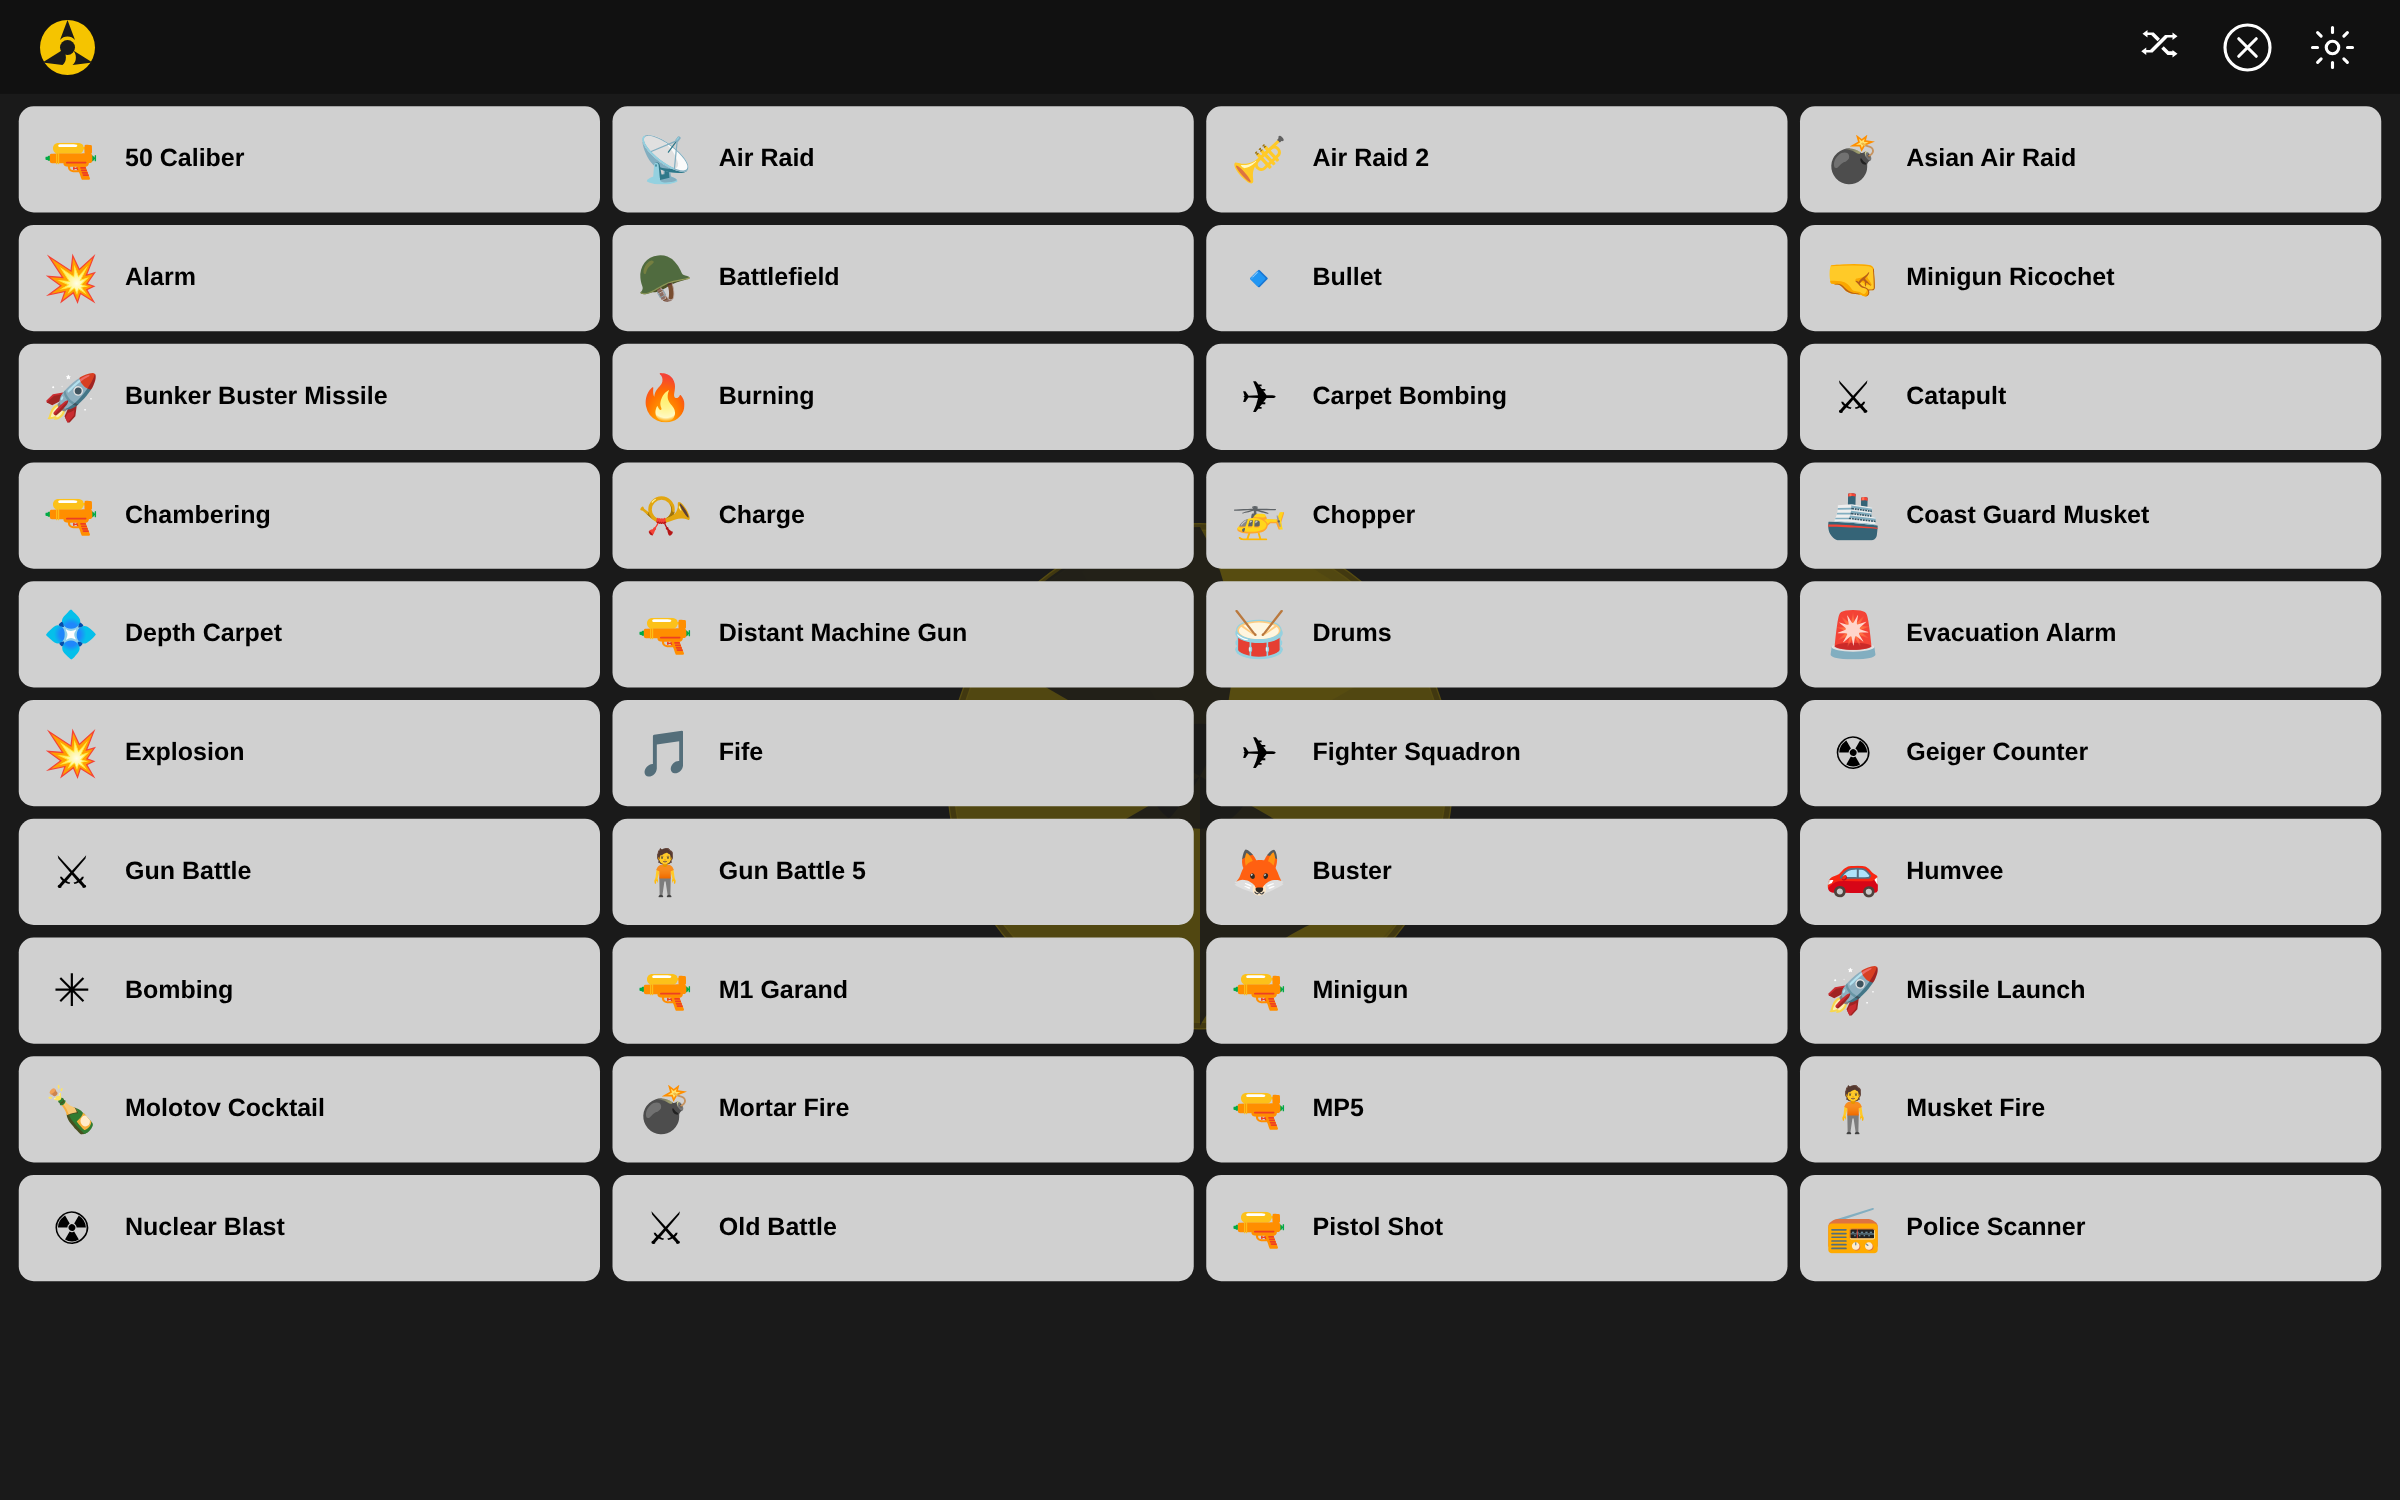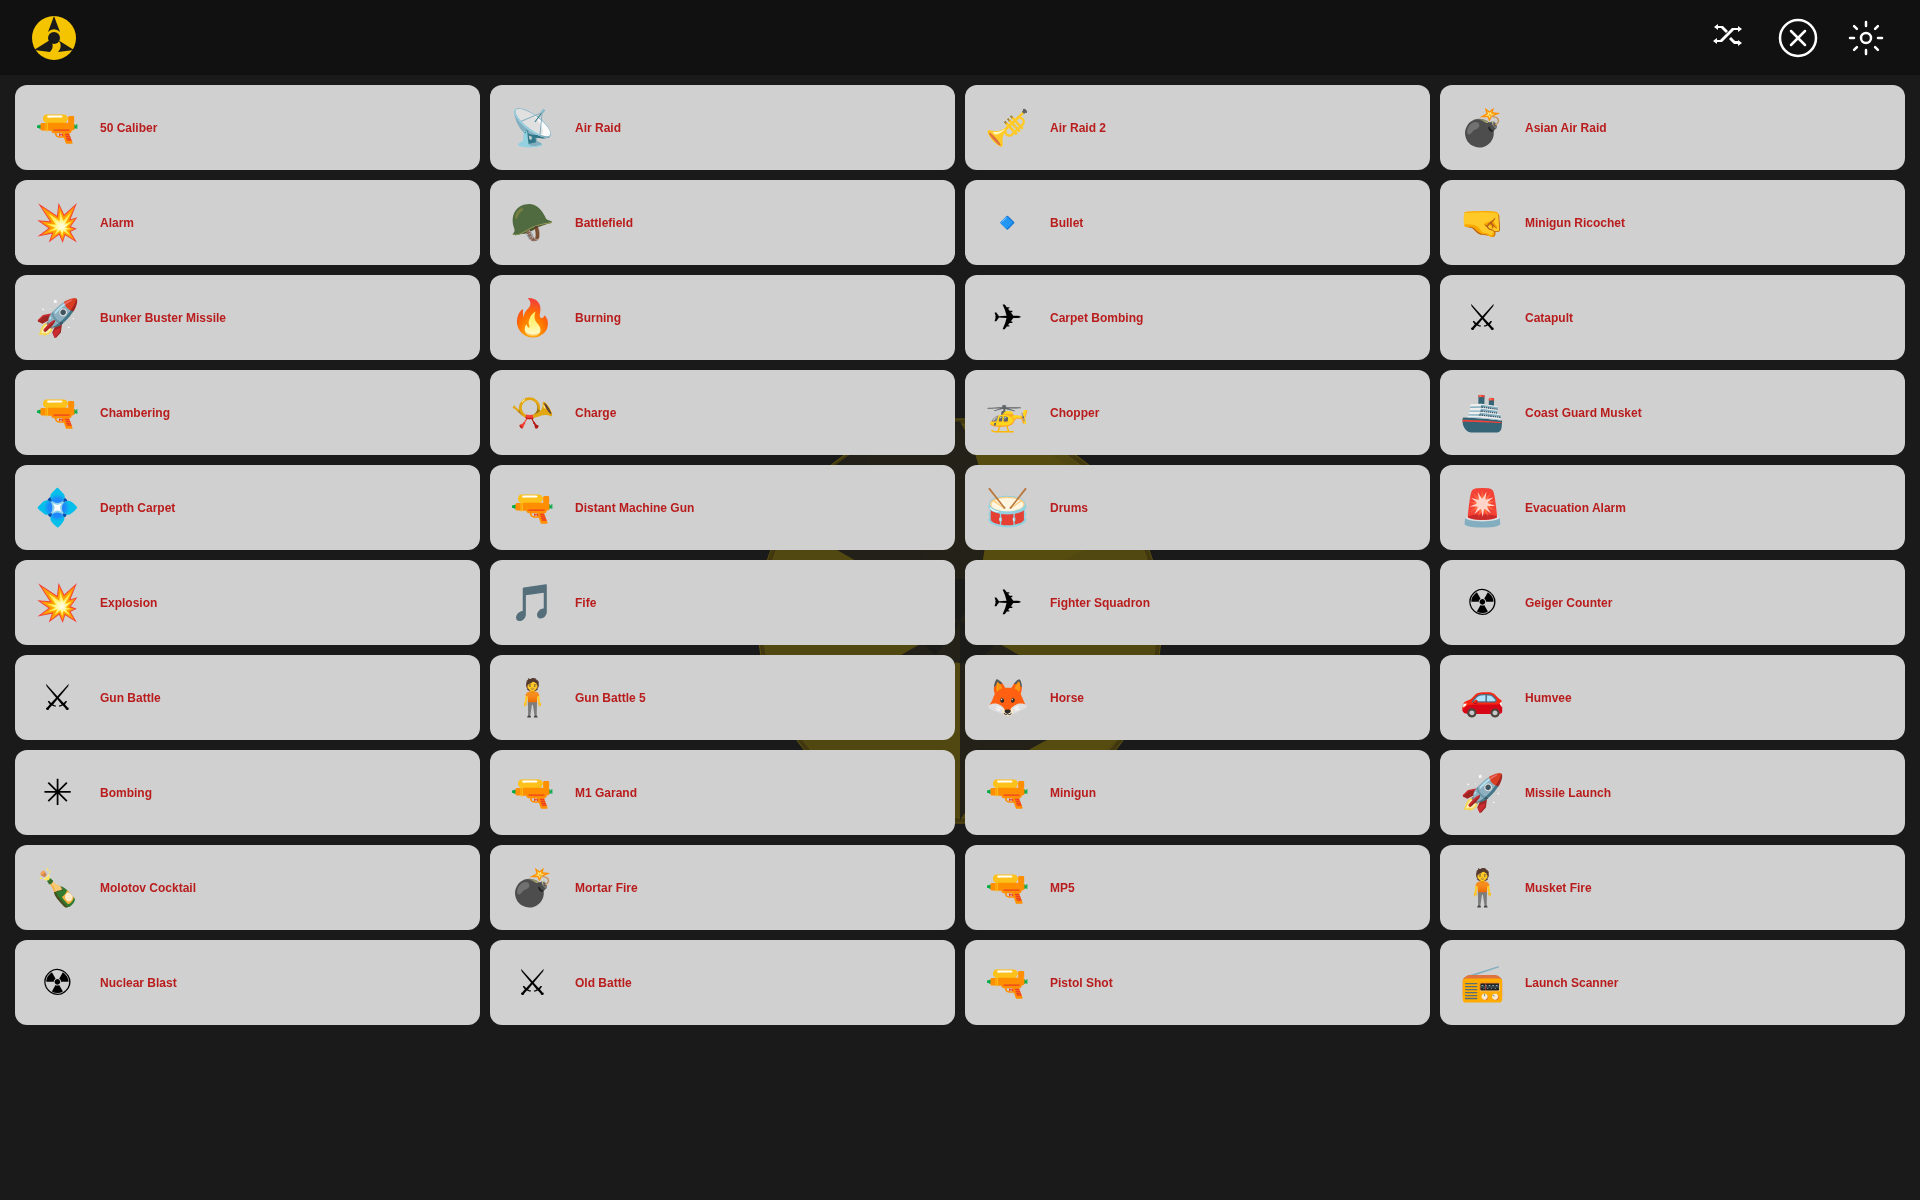--- a/index.html
+++ b/index.html
@@ -78,23 +78,23 @@
       width: 55px;
       height: 55px;
       flex-shrink: 0;
       display: flex;
       align-items: center;
       justify-content: center;
       font-size: 40px;
     }
 
     .sound-label {
-      font-size: 12px;
+      font-size: 20px;
       font-weight: bold;
-      color: #b91c1c;
+      color: #000000;
     }
 
     
     .radiation-watermark {
       position: absolute;
       top: 50%;
       left: 50%;
       transform: translate(-50%, -45%);
       width: 420px;
       height: 420px;
@@ -285,21 +285,21 @@
     <div class="sound-item">
       <div class="sound-icon" style="font-size: 36px;">⚔</div>
       <span class="sound-label">Gun Battle</span>
     </div>
     <div class="sound-item">
       <div class="sound-icon" style="font-size: 36px;">🧍</div>
       <span class="sound-label">Gun Battle 5</span>
     </div>
     <div class="sound-item">
       <div class="sound-icon" style="font-size: 36px;">🦊</div>
-      <span class="sound-label">Horse</span>
+      <span class="sound-label">Buster</span>
     </div>
     <div class="sound-item">
       <div class="sound-icon" style="font-size: 36px;">🚗</div>
       <span class="sound-label">Humvee</span>
     </div>
     <div class="sound-item">
       <div class="sound-icon" style="font-size: 36px;">✳</div>
       <span class="sound-label">Bombing</span>
     </div>
     <div class="sound-item">
@@ -337,15 +337,15 @@
     <div class="sound-item">
       <div class="sound-icon" style="font-size: 36px;">⚔</div>
       <span class="sound-label">Old Battle</span>
     </div>
     <div class="sound-item">
       <div class="sound-icon" style="font-size: 36px;">🔫</div>
       <span class="sound-label">Pistol Shot</span>
     </div>
     <div class="sound-item">
       <div class="sound-icon" style="font-size: 36px;">📻</div>
-      <span class="sound-label">Launch Scanner</span>
+      <span class="sound-label">Police Scanner</span>
     </div>
   </div>
 
 </body></html>

